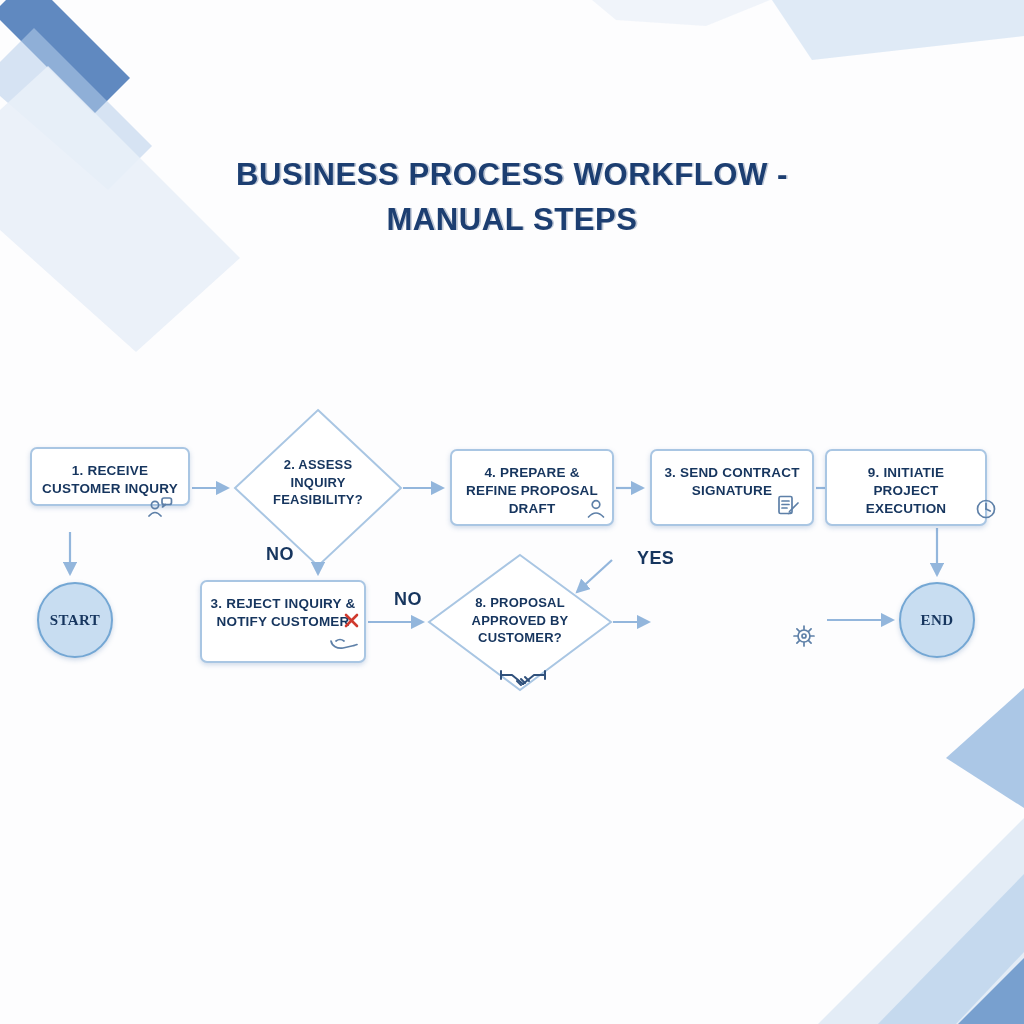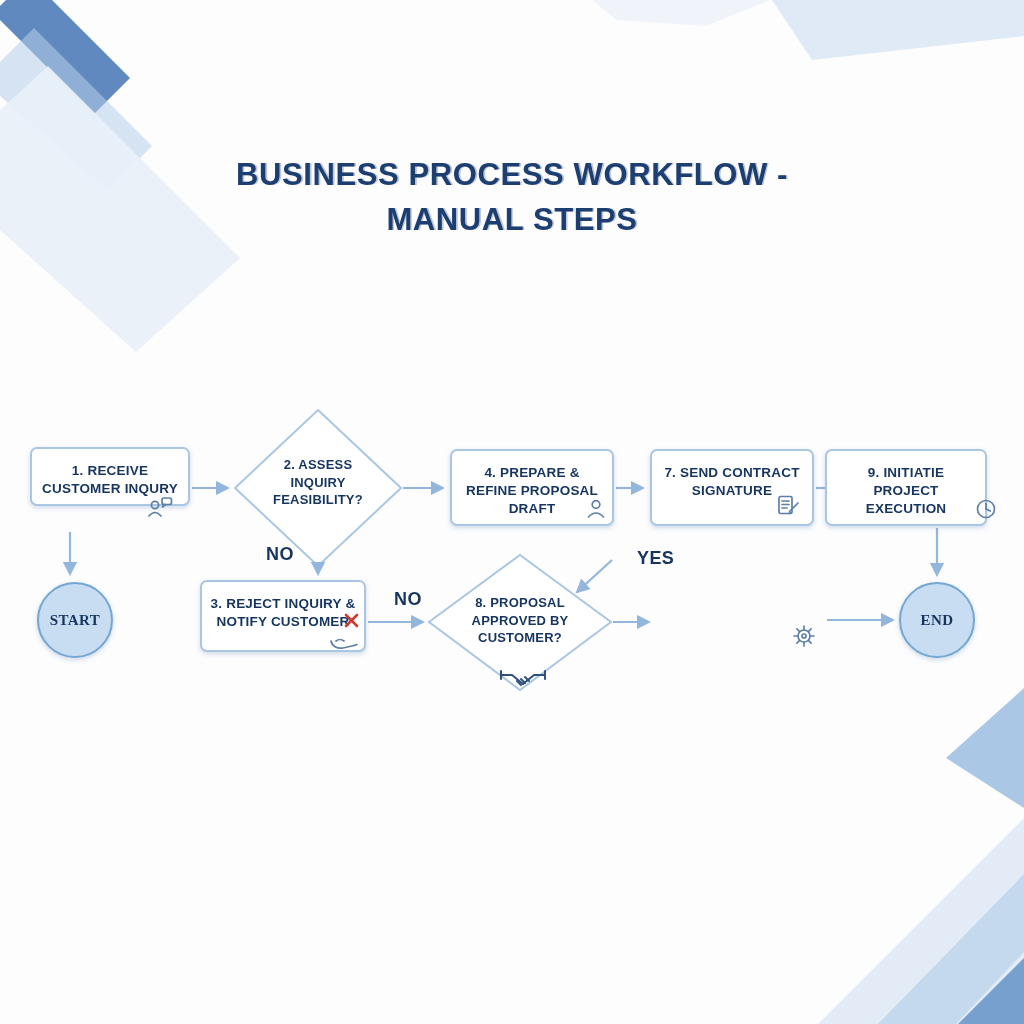--- a/index.html
+++ b/index.html
@@ -84,26 +84,26 @@
     <line class="edge" x1="612" y1="560" x2="577" y2="592" marker-end="url(#arr)"></line>
   </svg>
 
   <div class="node-box" style="left:30px; top:447px; width:160px; height:59px;">
     <span>1. RECEIVE CUSTOMER INQURY</span>
   </div>
   <div class="node-box" style="left:450px; top:449px; width:164px; height:77px;">
     <span>4. PREPARE &amp; REFINE PROPOSAL DRAFT</span>
   </div>
   <div class="node-box" style="left:650px; top:449px; width:164px; height:77px;">
-    <span>7. SEND CONTRACT SIGNATURE</span>
+    <span>3. SEND CONTRACT SIGNATURE</span>
   </div>
   <div class="node-box" style="left:825px; top:449px; width:162px; height:77px;">
     <span>9. INITIATIE PROJECT EXECUTION</span>
   </div>
-  <div class="node-box" style="left:200px; top:580px; width:166px; height:72px;">
+  <div class="node-box" style="left:200px; top:580px; width:166px; height:83px;">
     <span>3. REJECT INQUIRY &amp; NOTIFY CUSTOMER</span>
   </div>
 
   <div class="dtext" style="left:256px; top:456px; width:124px;">2. ASSESS INQUIRY FEASIBILITY?</div>
   <div class="dtext" style="left:455px; top:594px; width:130px;">8. PROPOSAL APPROVED BY CUSTOMER?</div>
 
   <div class="terminal" style="left:37px; top:582px;">
     <span>START</span>
   </div>
   <div class="terminal" style="left:899px; top:582px;">

